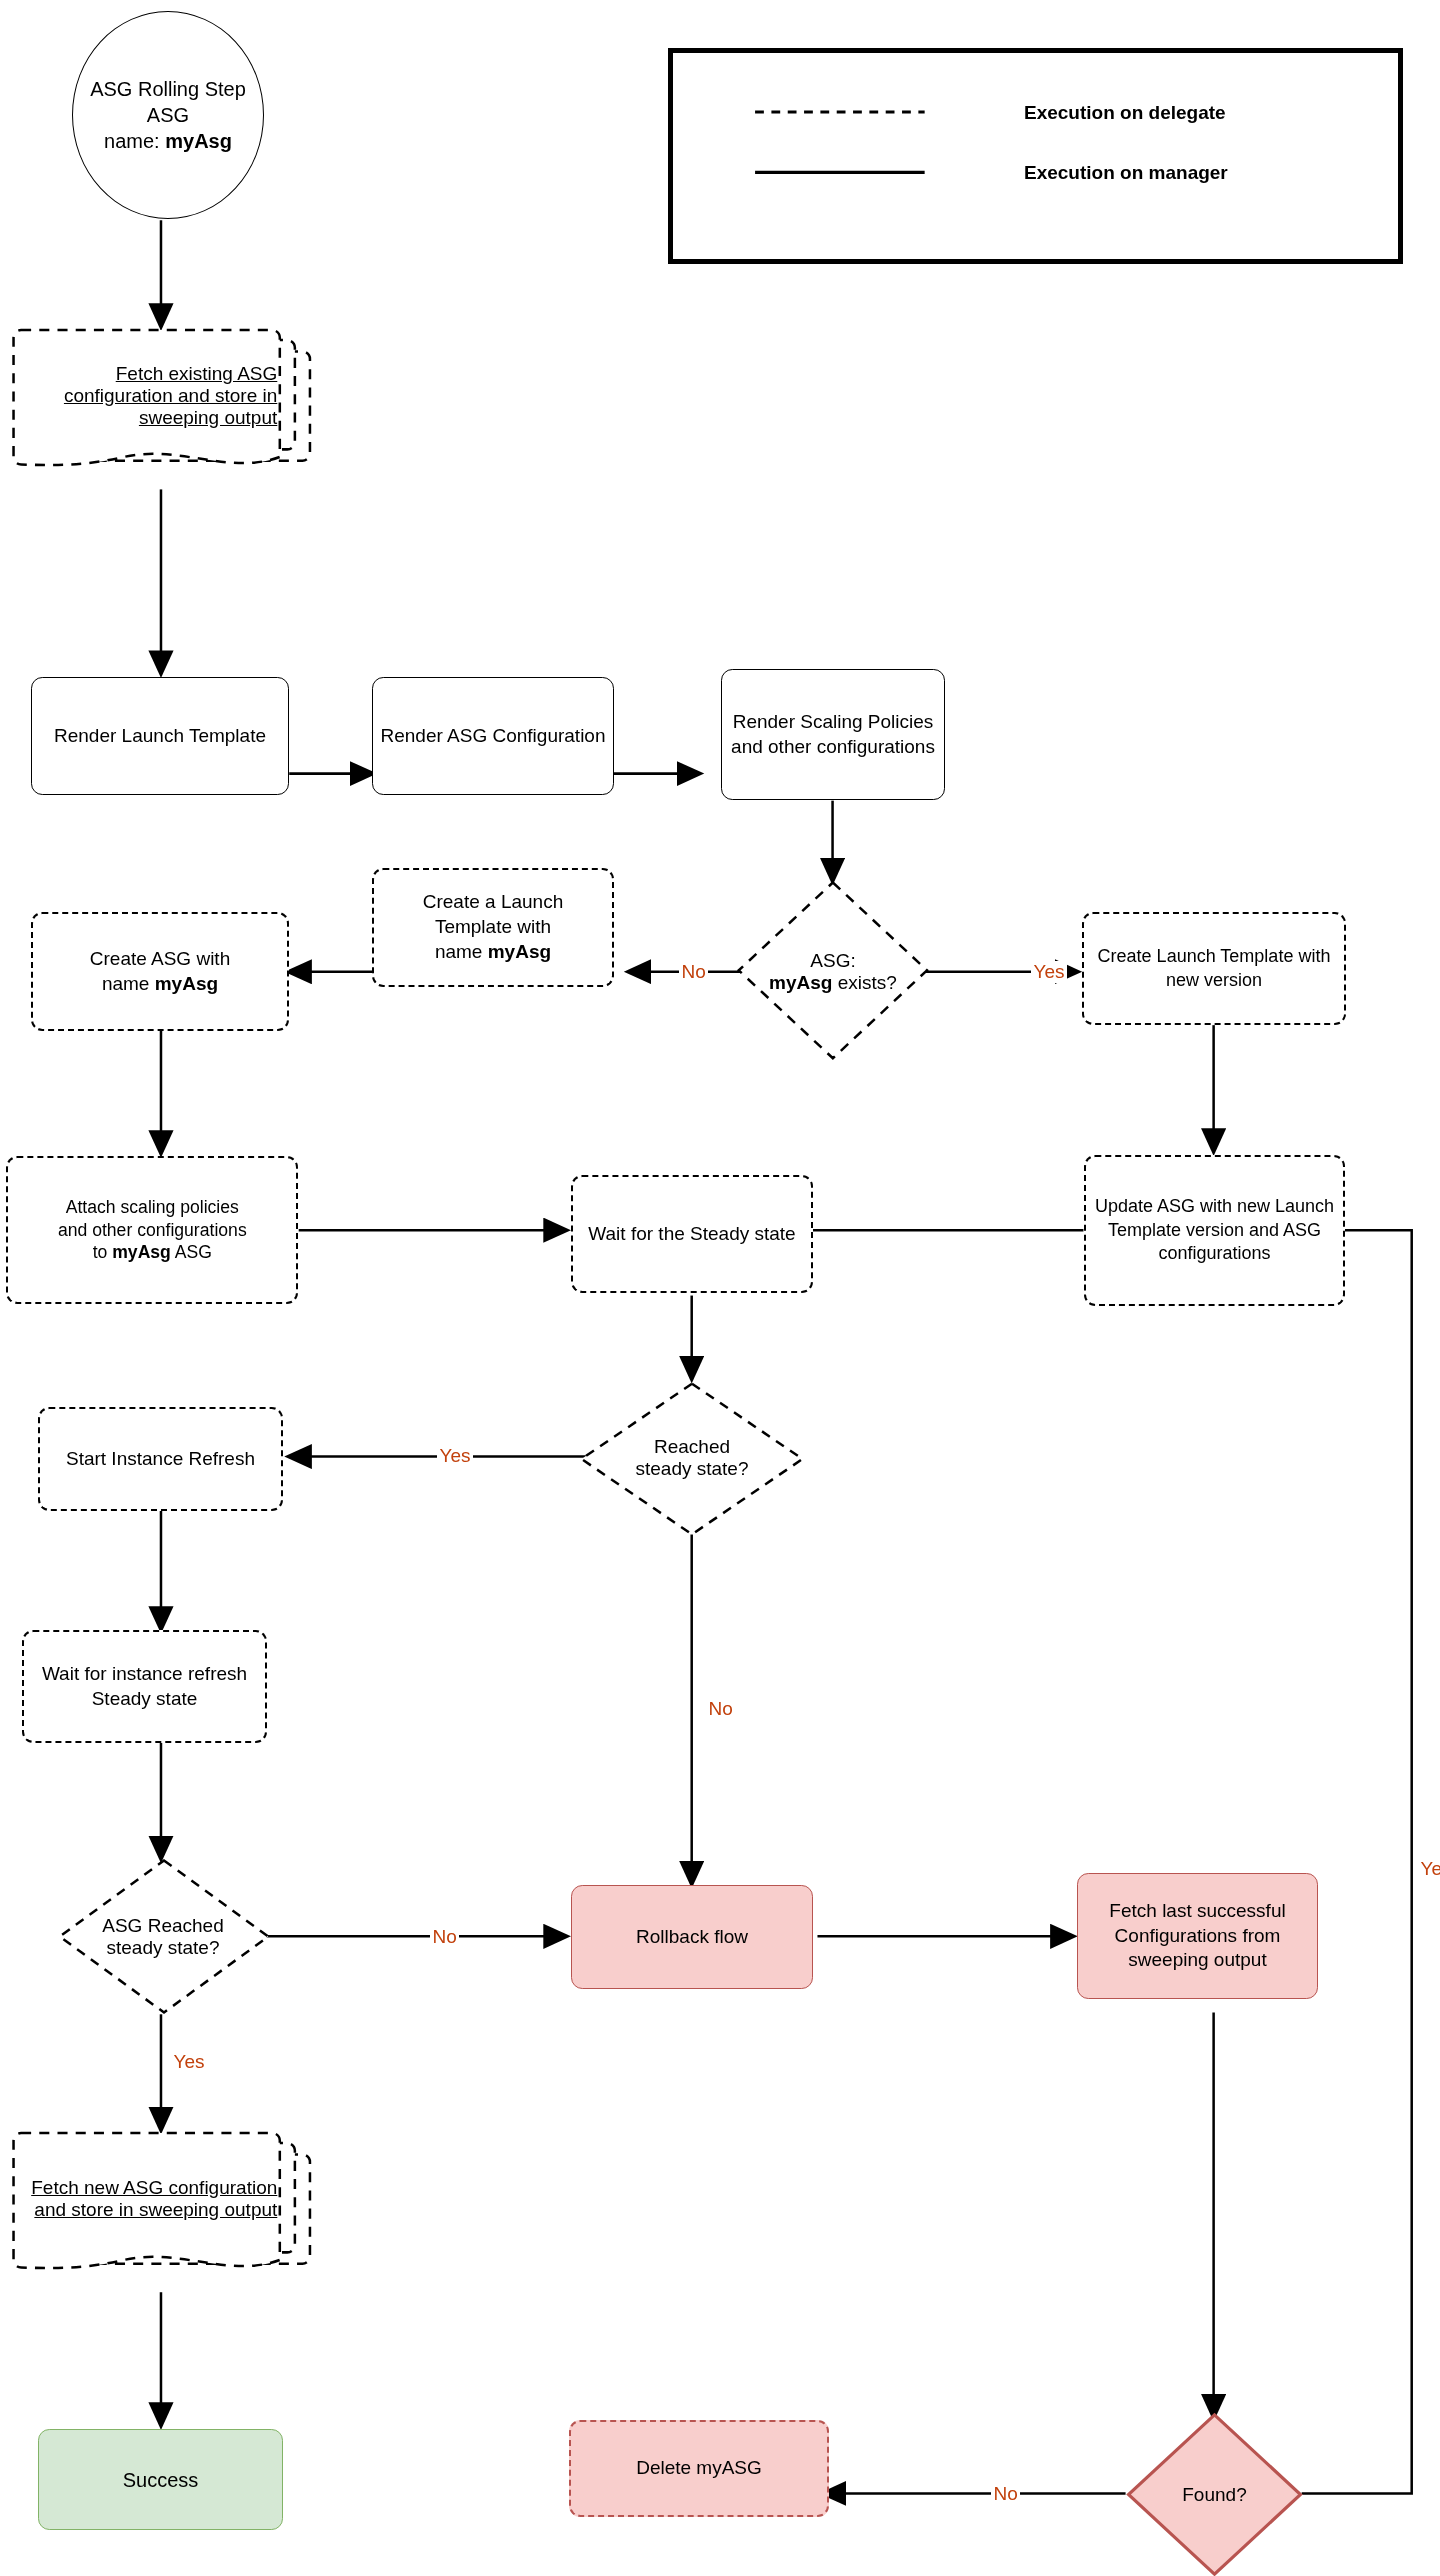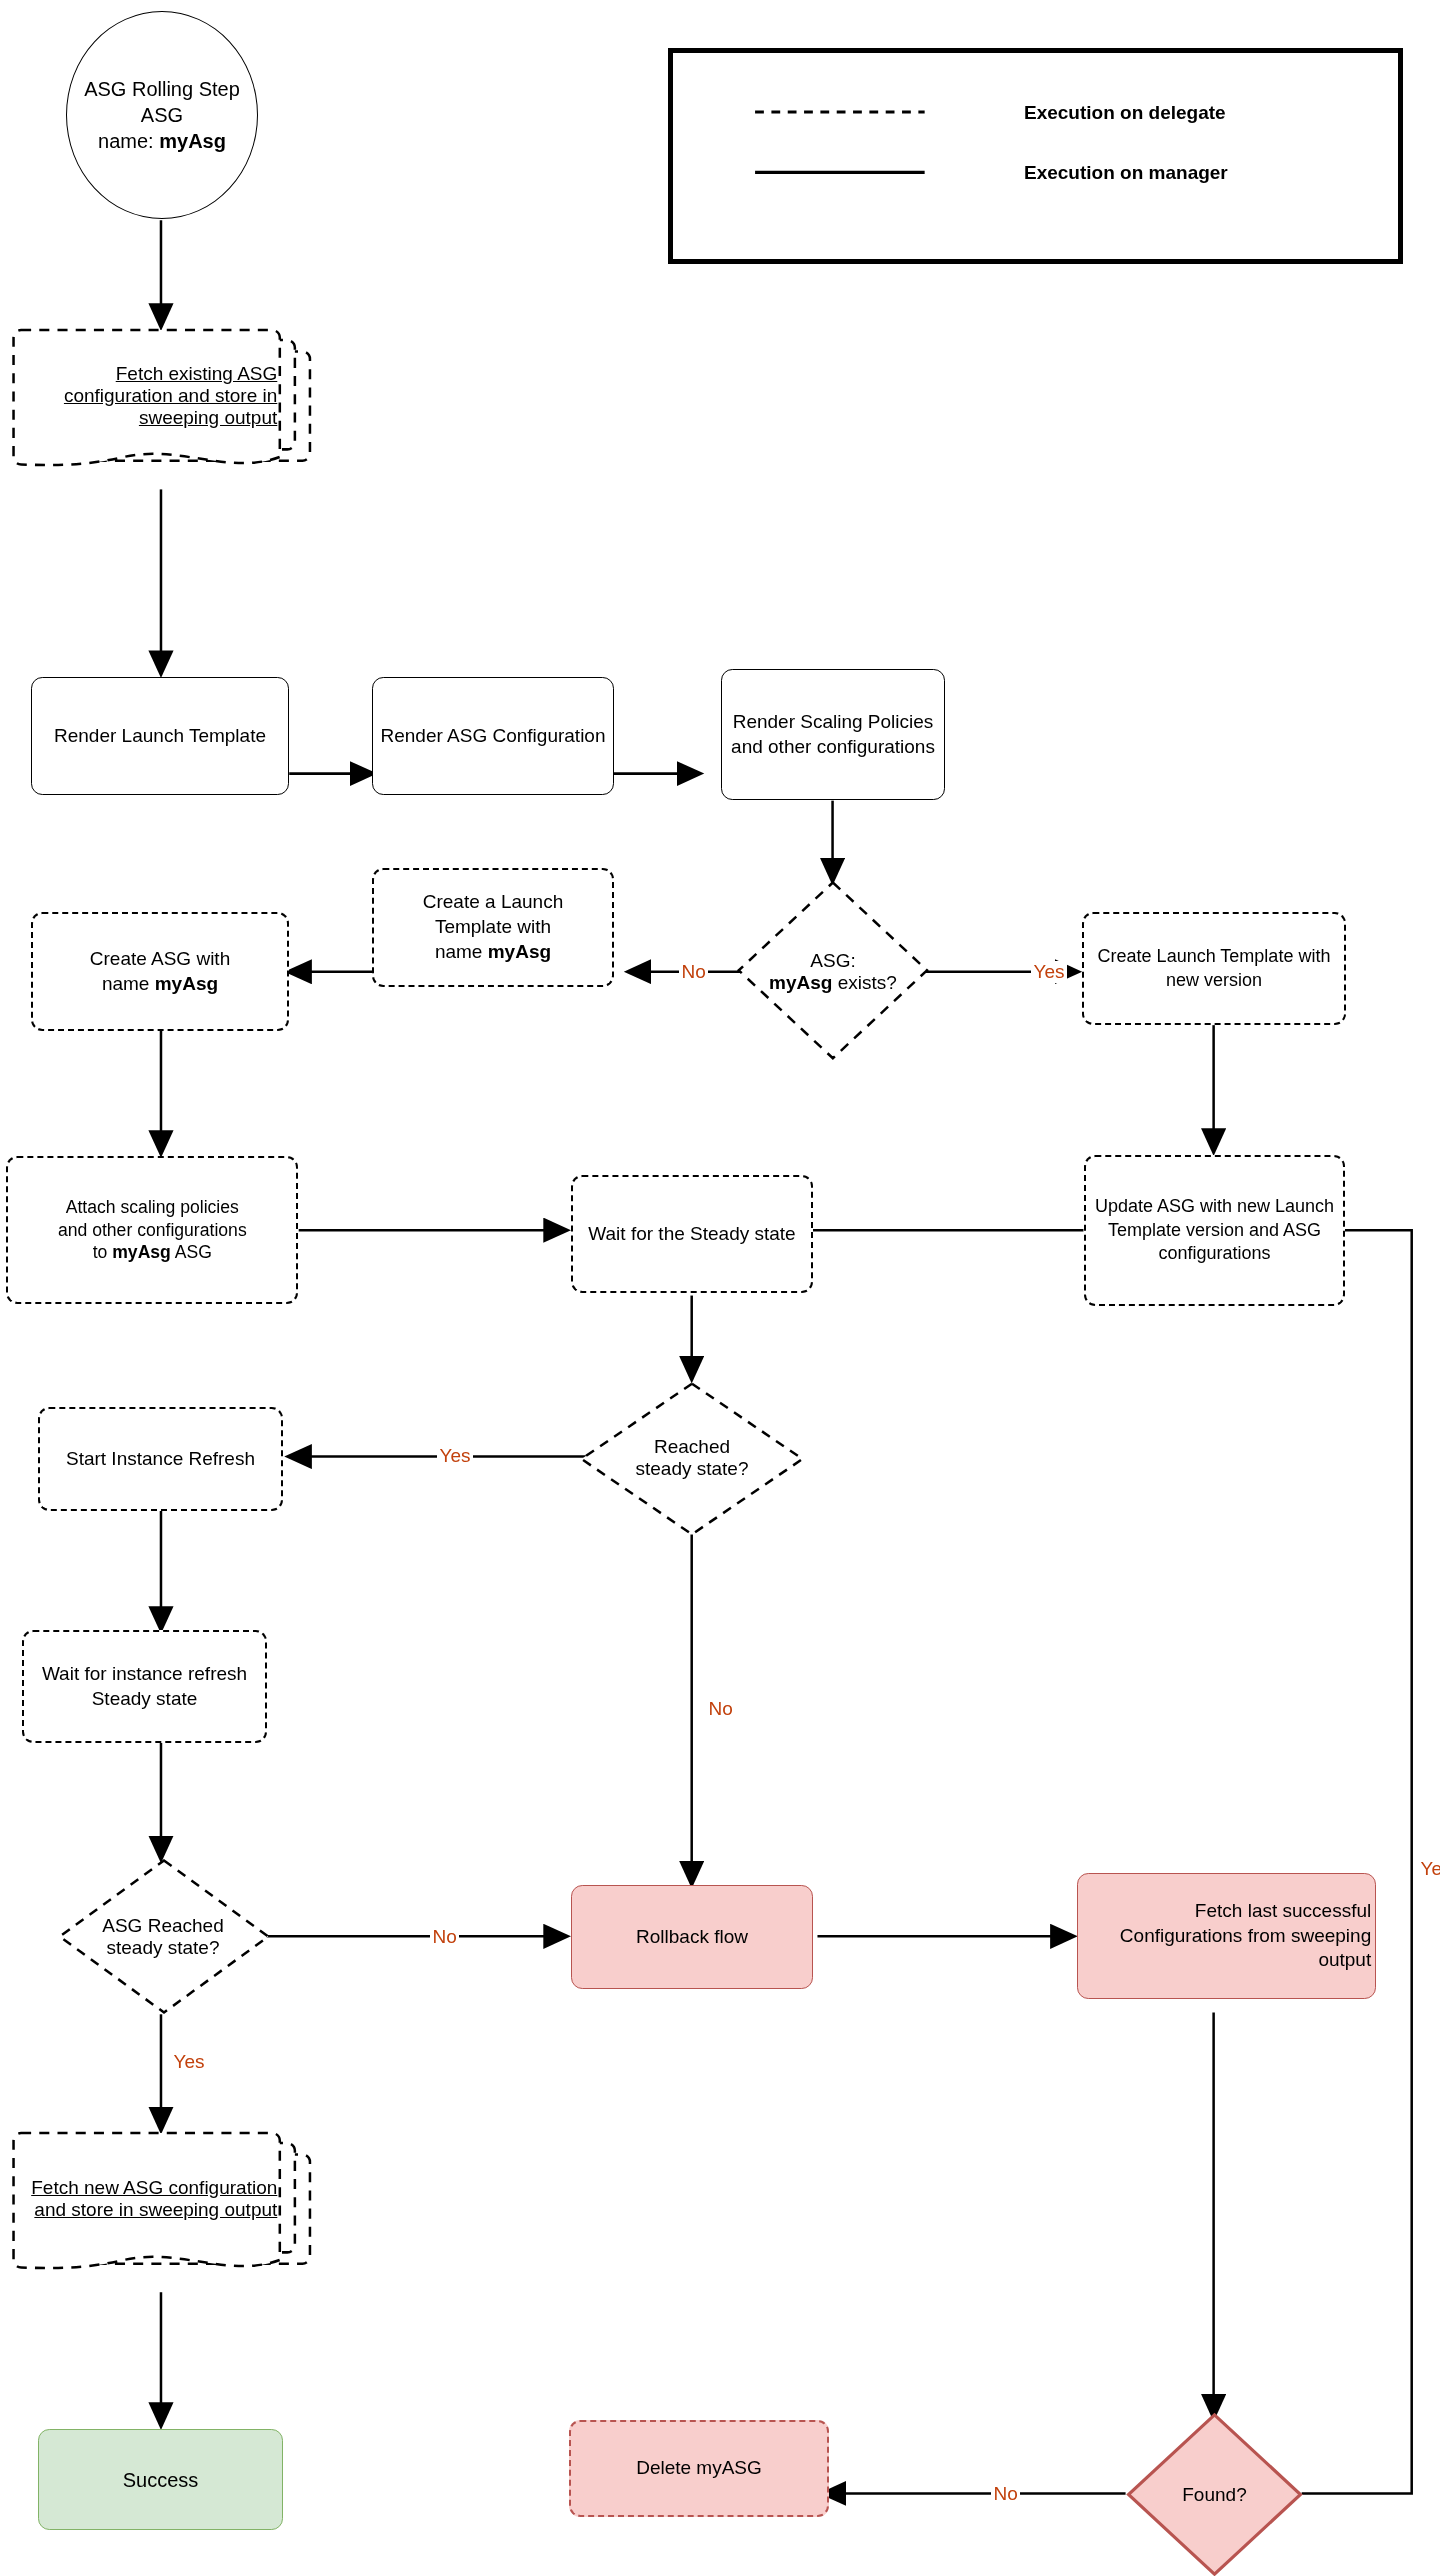--- a/index.html
+++ b/index.html
@@ -115,21 +115,21 @@
 
   <div class="legend" style="left:668px;top:48px;width:725px;height:206px;">
     <svg width="725" height="206" style="position:absolute;left:0;top:0;" viewBox="0 0 1153 328">
       <line x1="130" y1="94" x2="400" y2="94" stroke="#000" stroke-width="5" stroke-dasharray="14,12"></line>
       <line x1="130" y1="190" x2="400" y2="190" stroke="#000" stroke-width="5"></line>
     </svg>
     <span class="ltext" style="left:351px;top:49px;">Execution on delegate</span>
     <span class="ltext" style="left:351px;top:109px;">Execution on manager</span>
   </div>
 
-  <div class="node ellipse fs32" style="left:66px;top:11.3px;width:192px;height:208px;">
+  <div class="node ellipse fs32" style="left:72px;top:11.3px;width:192px;height:208px;">
     <span class="txt">
       <span>ASG Rolling Step</span><br>
       <span>ASG</span><br>
       <span>name: </span><b>myAsg</b>
     </span>
   </div>
 
   <div class="docwrap" style="left:6.3px;top:326px;width:314px;height:167px;">
     <svg width="314" height="167" viewBox="0 0 500 265">
       <g fill="#ffffff" stroke="#000000" stroke-width="4" stroke-dasharray="16,13">
@@ -223,21 +223,21 @@
     <span class="txt">
       <span>ASG Reached</span><br>
       <span>steady state?</span>
     </span>
   </div>
 
   <div class="node rbox solid pink fs30" style="left:571px;top:1885px;width:242px;height:104px;">
     <span class="txt">Rollback flow</span>
   </div>
 
-  <div class="node rbox solid pink fs30" style="left:1077px;top:1873px;width:299px;height:126px;text-align:right;">
+  <div class="node rbox solid pink fs30" style="left:1077px;top:1873px;width:241px;height:126px;">
     <span class="txt">Fetch last successful Configurations from sweeping output</span>
   </div>
 
   <div class="docwrap" style="left:6.3px;top:2129px;width:314px;height:167px;">
     <svg width="314" height="167" viewBox="0 0 500 265">
       <g fill="#ffffff" stroke="#000000" stroke-width="4" stroke-dasharray="16,13">
         <path d="M72,40 h400 a12,12 0 0 1 12,12 v150 a12,12 0 0 1 -12,12 h-400 a12,12 0 0 1 -12,-12 v-150 a12,12 0 0 1 12,-12 z"></path>
         <path d="M48,22 h400 a12,12 0 0 1 12,12 v150 a12,12 0 0 1 -12,12 h-400 a12,12 0 0 1 -12,-12 v-150 a12,12 0 0 1 12,-12 z"></path>
         <path d="M24,6 h400 a12,12 0 0 1 12,12 v190 c-80,30 -160,-20 -248,0 c-60,14 -110,14 -164,12 a12,12 0 0 1 -12,-12 v-190 a12,12 0 0 1 12,-12 z"></path>
       </g>

